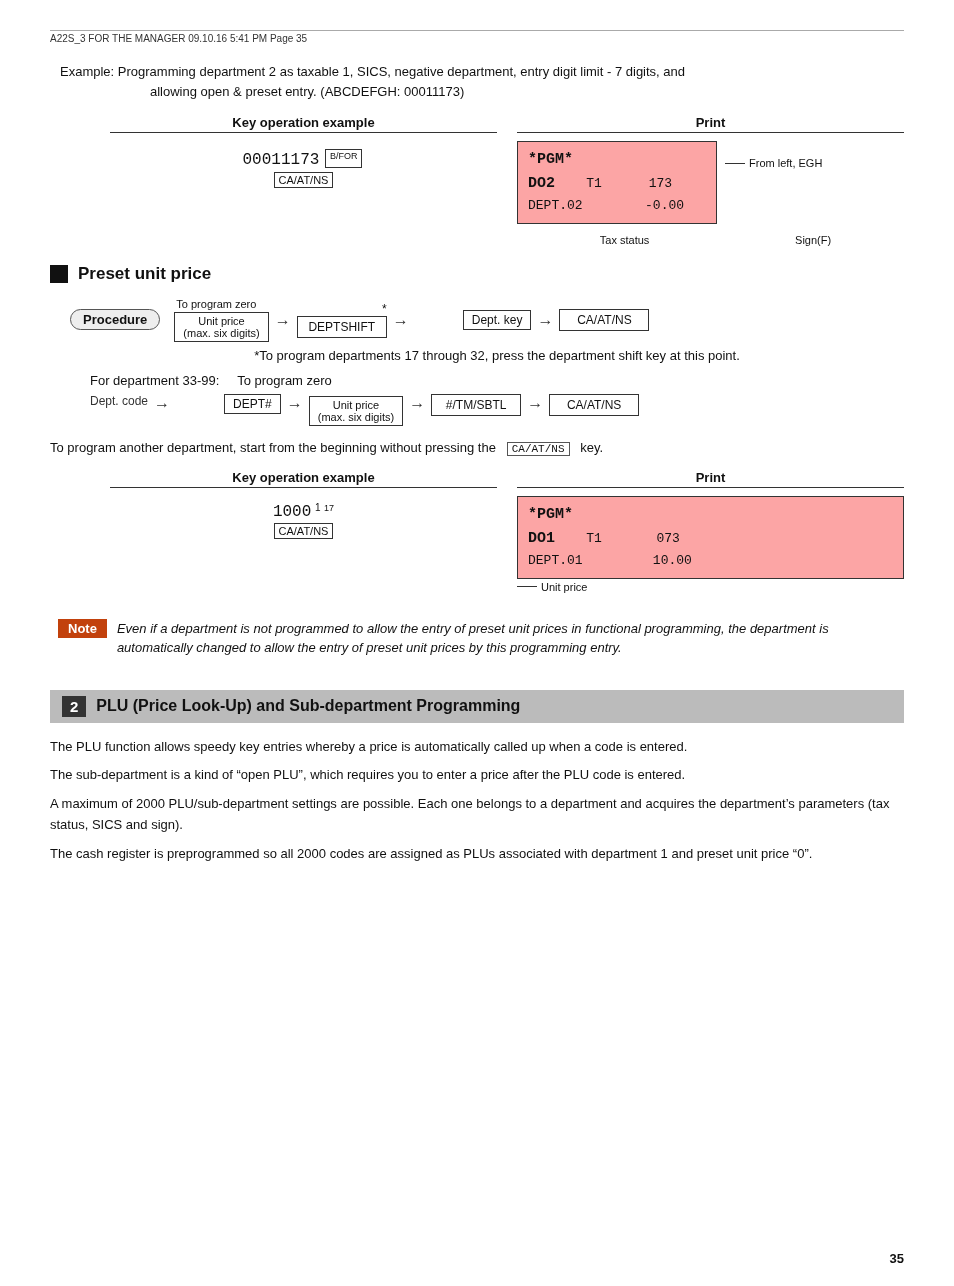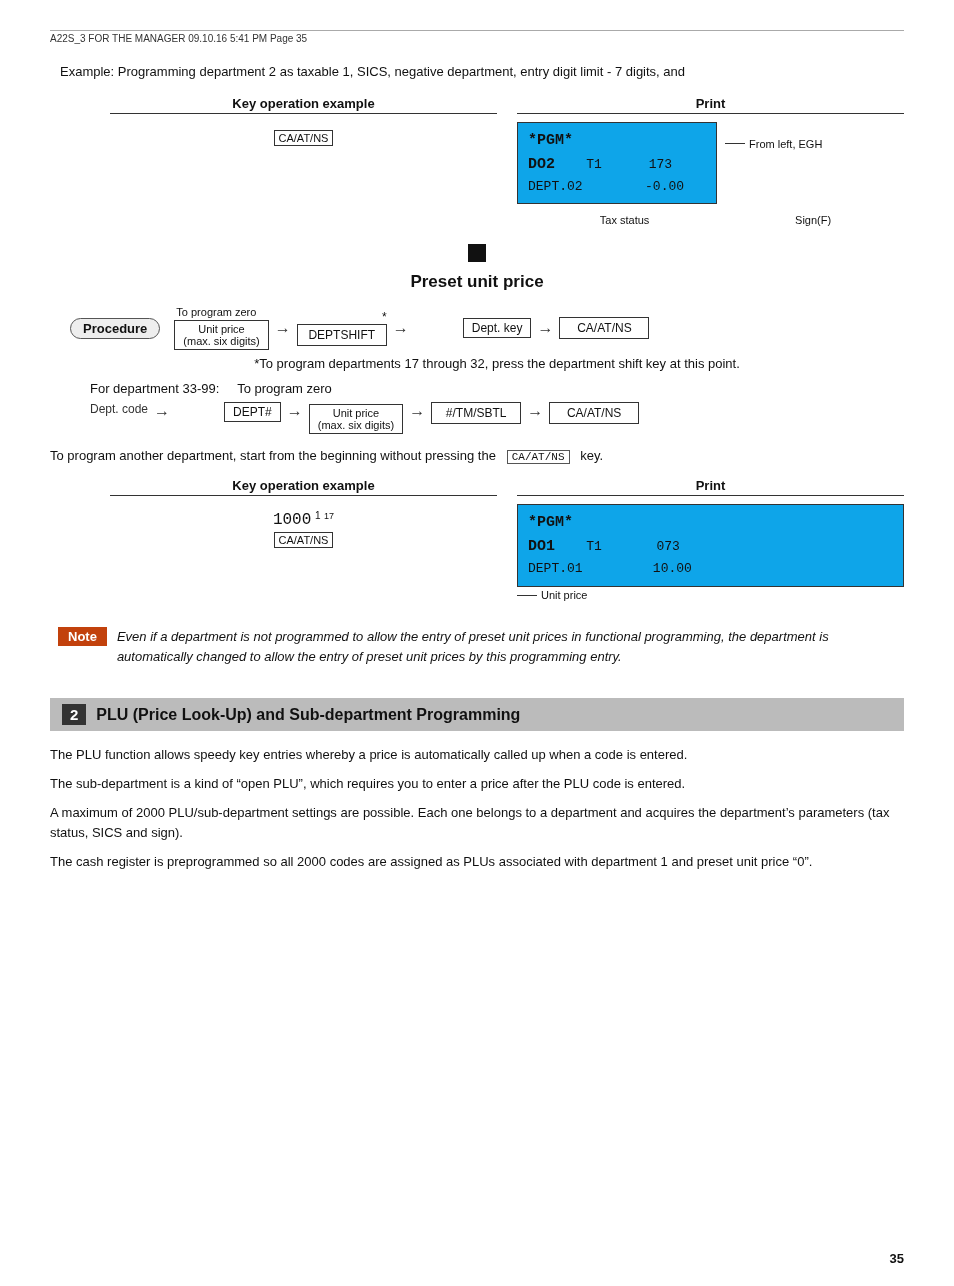--- a/index.html
+++ b/index.html
@@ -54,21 +54,21 @@
       margin-bottom: 8px;
       text-align: center;
     }
 
     
     .print-display {
       border: 1.5px solid #333;
       padding: 6px 10px;
       font-family: 'Courier New', monospace;
       font-size: 13px;
-      background: #0ea5e9;
+      background: #fca5a5;
       min-width: 200px;
       position: relative;
     }
     .print-display .line { line-height: 1.6; }
     .print-display .bold { font-weight: bold; font-size: 15px; }
 
     
     .key-op-content {
       text-align: center;
       padding: 6px;
@@ -88,21 +88,20 @@
     }
 
     
     .section-title {
       display: flex;
       align-items: center;
       gap: 10px;
       font-size: 17px;
       font-weight: bold;
       margin: 18px 0 14px 0;
-      flex-direction: column;
     }
     .black-square {
       width: 18px;
       height: 18px;
       background: #111;
       display: inline-block;
       flex-shrink: 0;
     }
 
     
@@ -311,26 +310,33 @@
   </style>
 </head>
 <body>
 
 <div class="header-line">
   <span>A22S_3 FOR THE MANAGER  09.10.16 5:41 PM  Page 35</span>
 </div>
 
 <div class="example-text">
   <div>Example:  Programming department 2 as taxable 1, SICS, negative department, entry digit limit - 7 digits, and</div>
+  <div class="example-indent">allowing open &amp; preset entry.  (ABCDEFGH: 00011173)</div>
 </div>
 
 <div class="two-col">
   <div class="col-block">
     <div class="col-header">Key operation example</div>
     <div class="key-op-content">
+      <div>
+        <span class="key-num">00011173</span>
+        <span class="key-button">
+          <span style="font-size:9px; vertical-align:super;">B/FOR</span>
+        </span>
+      </div>
       <div>
         <span class="key-button">
           <span>CA/AT/NS</span>
         </span>
       </div>
     </div>
   </div>
   <div class="col-block">
     <div class="col-header">Print</div>
     <div class="print-with-annotations">

